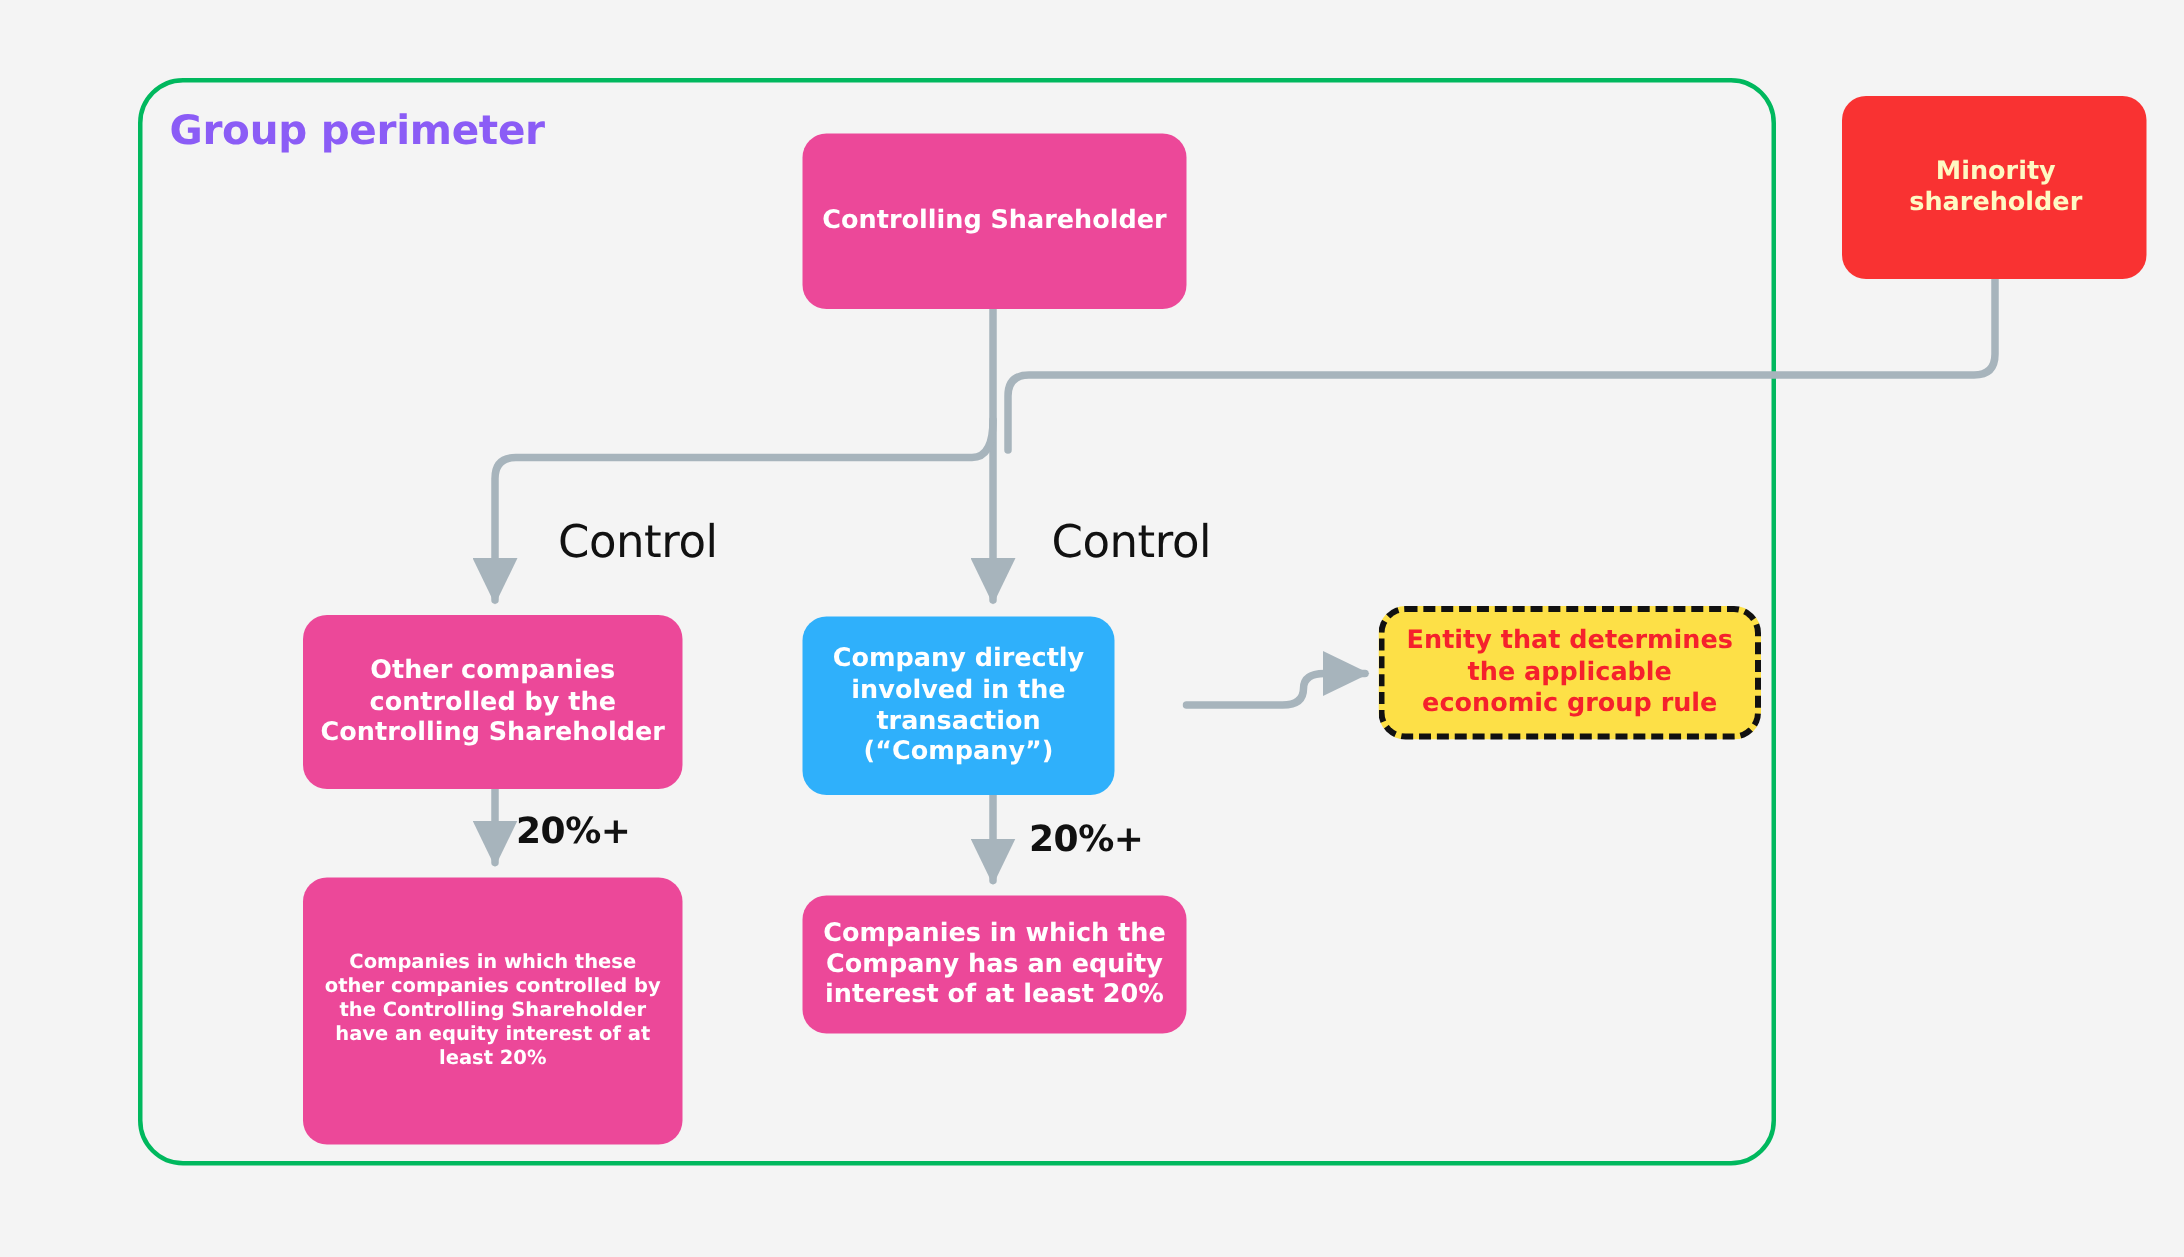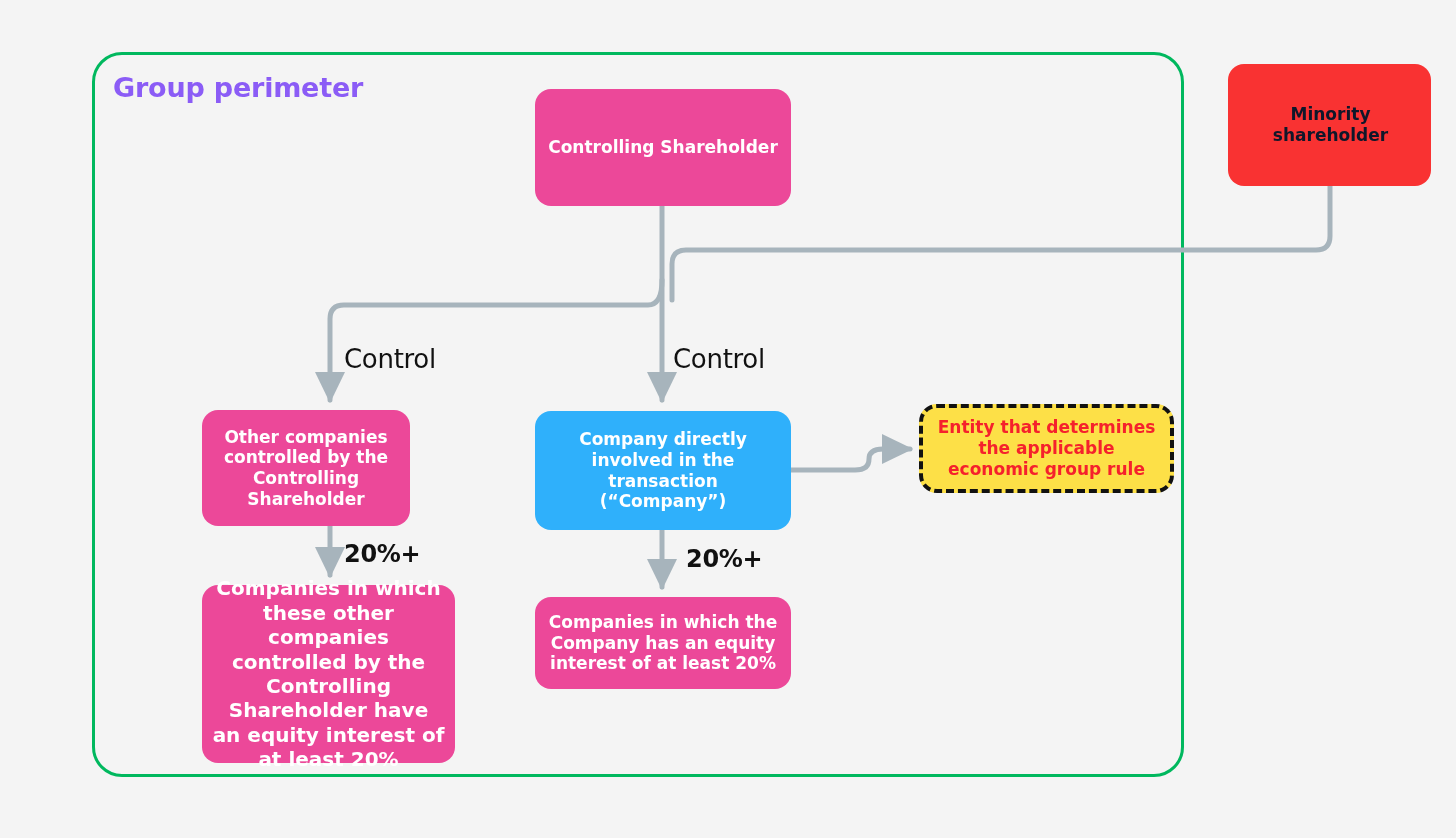--- a/index.html
+++ b/index.html
@@ -59,68 +59,69 @@
     align-items: center;
     justify-content: center;
     text-align: center;
     border-radius: 16px;
     font-weight: 700;
     line-height: 1.22;
     padding: 6px 10px;
   }
   .node.green  { background: #ec4899; color: #ffffff; }
   .node.blue   { background: #2fb0fb; color: #ffffff; }
-  .node.red    { background: #f93232; color: #0f172a; padding-left: 12px; }
+  .node.red    { background: #f93232; color: #fef9c3; padding-left: 12px; }
   .node.dashed {
     background: #fde047;
     color: #f5212c;
     border: 4px dashed #111111;
     border-radius: 18px;
   }
 
   
   #node-controlling-shareholder {
     left: 535px; top: 89px; width: 256px; height: 117px;
     font-size: 17px;
   }
   #node-minority-shareholder {
     left: 1228px; top: 64px; width: 203px; height: 122px;
     font-size: 17px;
   }
   #node-other-companies {
-    left: 202px; top: 410px; width: 208px; height: 116px;
+    left: 202px; top: 410px; width: 253px; height: 116px;
     font-size: 17px;
   }
   #node-company {
-    left: 535px; top: 411px; width: 256px; height: 119px;
+    left: 535px; top: 411px; width: 208px; height: 119px;
     font-size: 17px;
   }
   #node-entity-rule {
     left: 919px; top: 404px; width: 255px; height: 89px;
     font-size: 17px;
   }
   #node-subsidiaries-other {
     left: 202px; top: 585px; width: 253px; height: 178px;
-    font-size: 20px;
+    font-size: 13px;
   }
   #node-subsidiaries-company {
     left: 535px; top: 597px; width: 256px; height: 92px;
     font-size: 17px;
   }
 
   
   .edge-label {
     position: absolute;
     font-weight: 400;
     color: #111111;
     white-space: nowrap;
   }
   .edge-label.big {
-    font-size: 26px;
+    font-size: 30px;
     letter-spacing: -0.3px;
+    margin-left: 28px;
   }
   .edge-label.pct {
     font-size: 24px;
     font-weight: 700;
     letter-spacing: -0.3px;
   }
   #label-control-left  { left: 344px; top: 344px; }
   #label-control-right { left: 673px; top: 344px; }
   #label-pct-left      { left: 344px; top: 540px; }
   #label-pct-right     { left: 686px; top: 545px; }

